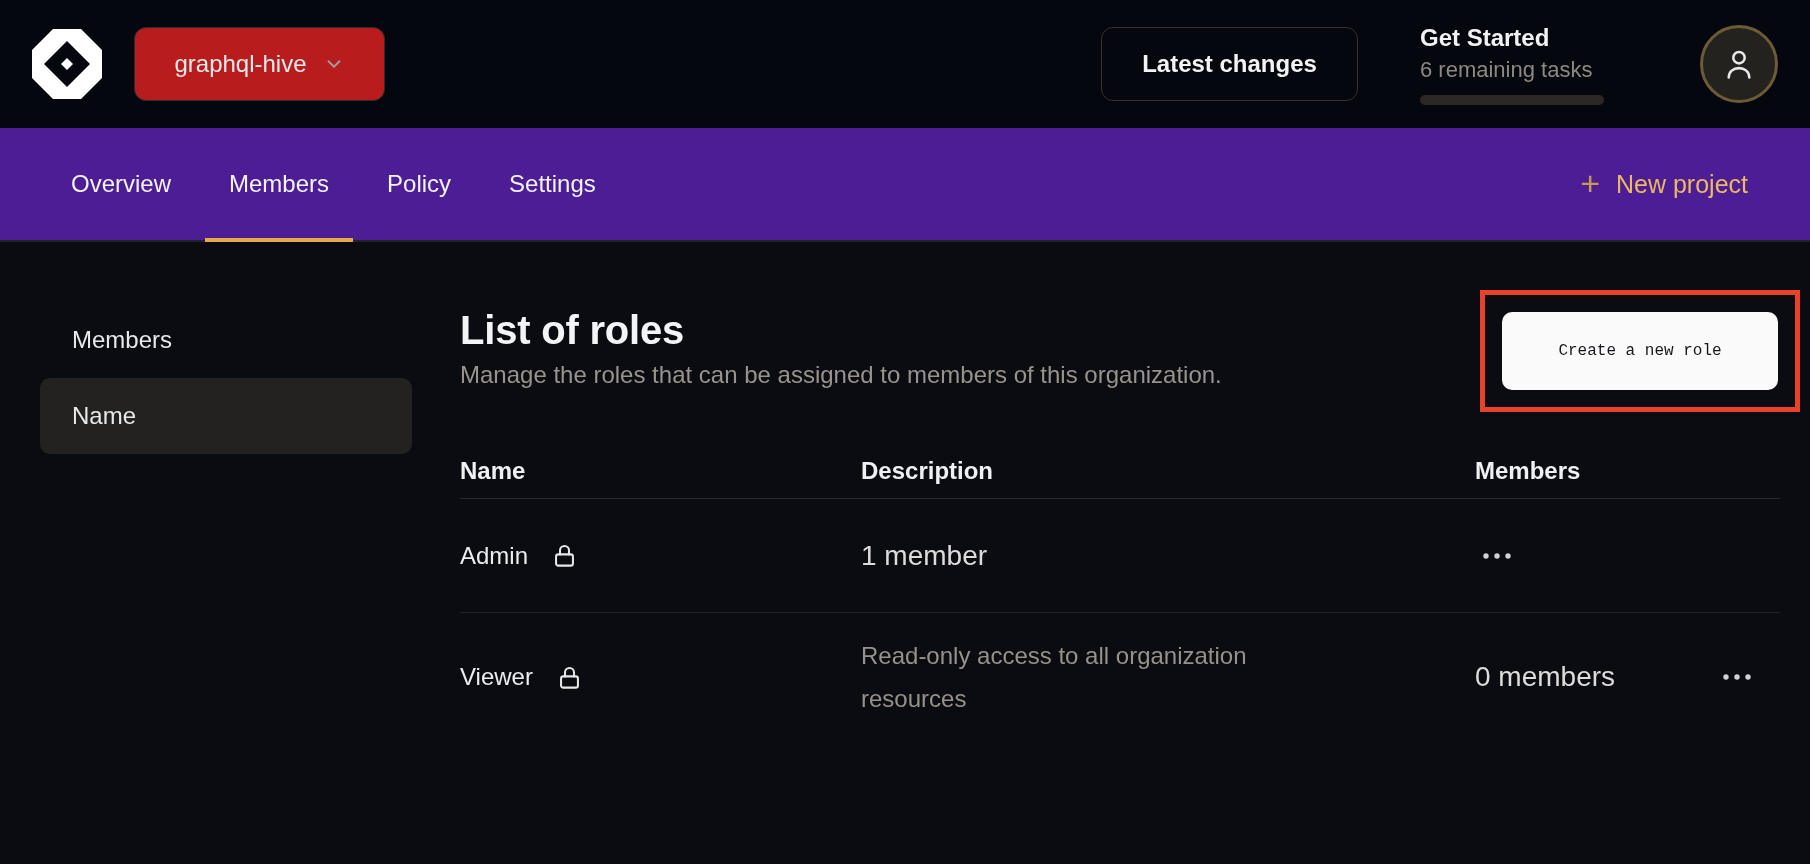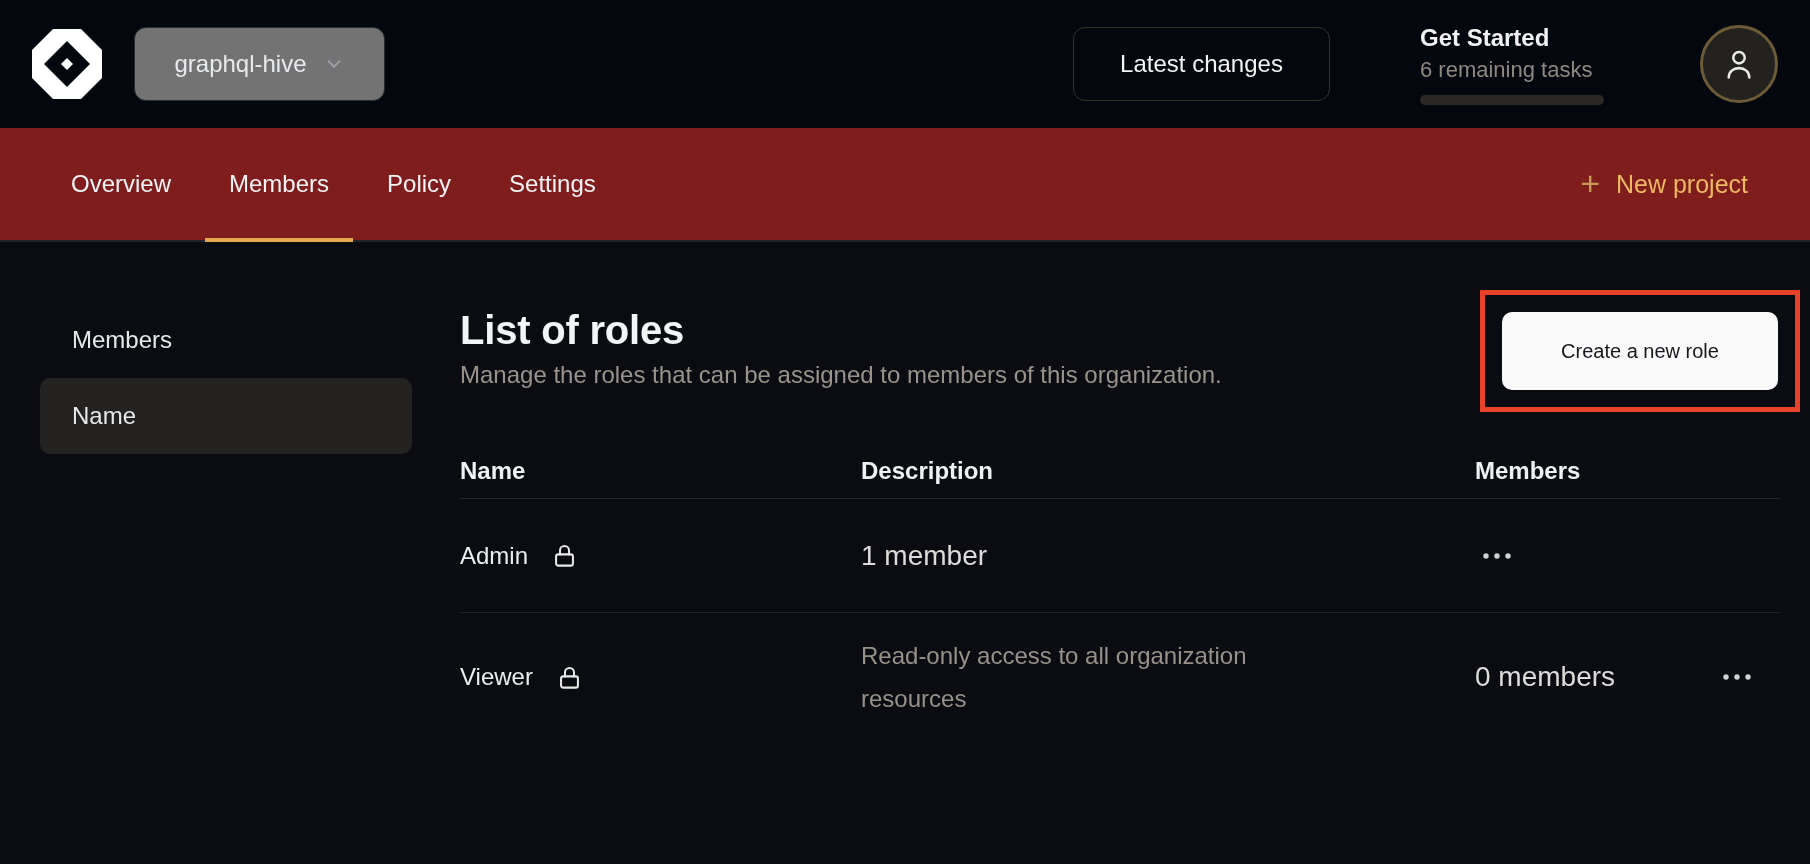--- a/index.html
+++ b/index.html
@@ -12,46 +12,46 @@
   .page { position:relative; width:1810px; height:864px; background:#0a0c11; }
 
   
   .topbar {
     height:128px; display:flex; align-items:center;
     padding:0 32px; background:#05070e;
   }
   .logo { width:70px; height:70px; flex-shrink:0; cursor:pointer; }
   .org-select {
     margin-left:32px; width:251px; height:74px;
-    border:1px solid #282c33; border-radius:12px; background:#737373;
+    border:1px solid #282c33; border-radius:12px; background:#b91c1c;
     display:flex; align-items:center; justify-content:center; gap:16px;
     cursor:pointer;
   }
   .org-select .org-name { font-size:24px; color:#e9eaec; }
   .spacer { flex:1; }
   .btn-latest {
     width:257px; height:74px; border:1px solid #37342c; border-radius:12px;
     background:transparent; color:#f3f3f4; font-size:24px;
-    font-family:"Liberation Sans", sans-serif; cursor:pointer;
-  }
-  .get-started { margin-left:90px; width:184px; cursor:pointer; }
+    font-family:"Liberation Sans", sans-serif; cursor:pointer;font-weight:bold;
+  }
+  .get-started { margin-left:62px; width:184px; cursor:pointer; }
   .gs-title { font-size:24px; font-weight:600; color:#f2f2f4; }
   .gs-sub { font-size:22px; color:#8e8881; margin-top:5px; white-space:nowrap; }
   .gs-bar { margin-top:12px; width:184px; height:10px; border-radius:5px; background:#2b2826; overflow:hidden; }
   .gs-bar-fill { height:100%; width:0; background:#e7a94d; }
   .avatar {
     margin-left:96px; width:78px; height:78px; border-radius:50%;
     border:3px solid #6d5b36; background:#24221e;
     display:flex; align-items:center; justify-content:center; cursor:pointer; flex-shrink:0;
   }
 
   
   .tabbar {
     height:114px; display:flex; align-items:stretch;
-    padding:0 62px 0 47px; background:#7f1d1d;
+    padding:0 62px 0 47px; background:#4c1d95;
     border-bottom:2px solid #202329;
   }
   .tab {
     padding:0 24px; margin-right:10px; display:flex; align-items:center;
     font-size:24px; color:#f2f3f5; position:relative; cursor:pointer;
   }
   .tab.active::after {
     content:""; position:absolute; left:0; right:0; bottom:-2px; height:4px;
     background:#e7a94d;
   }
@@ -92,22 +92,22 @@
   }
 
   
   .annotation-box {
     position:absolute; left:1480px; top:290px; width:320px; height:122px;
     border:5px solid #e8432a; display:flex; align-items:center; justify-content:center;
     pointer-events:none;
   }
   .btn-create {
     width:276px; height:78px; background:#fafafa; color:#16181d;
-    border:none; border-radius:10px; font-size:20px; font-weight:500;
-    font-family:Liberation Sans, sans-serif; cursor:pointer; pointer-events:auto;
+    border:none; border-radius:10px; font-size:16px; font-weight:500;
+    font-family:Liberation Mono, monospace; cursor:pointer; pointer-events:auto;
   }
 </style>
 </head>
 <body>
 
 <div class="page">
 
   <header class="topbar">
     <div class="logo">
       <svg width="70" height="70" viewBox="0 0 70 70">

